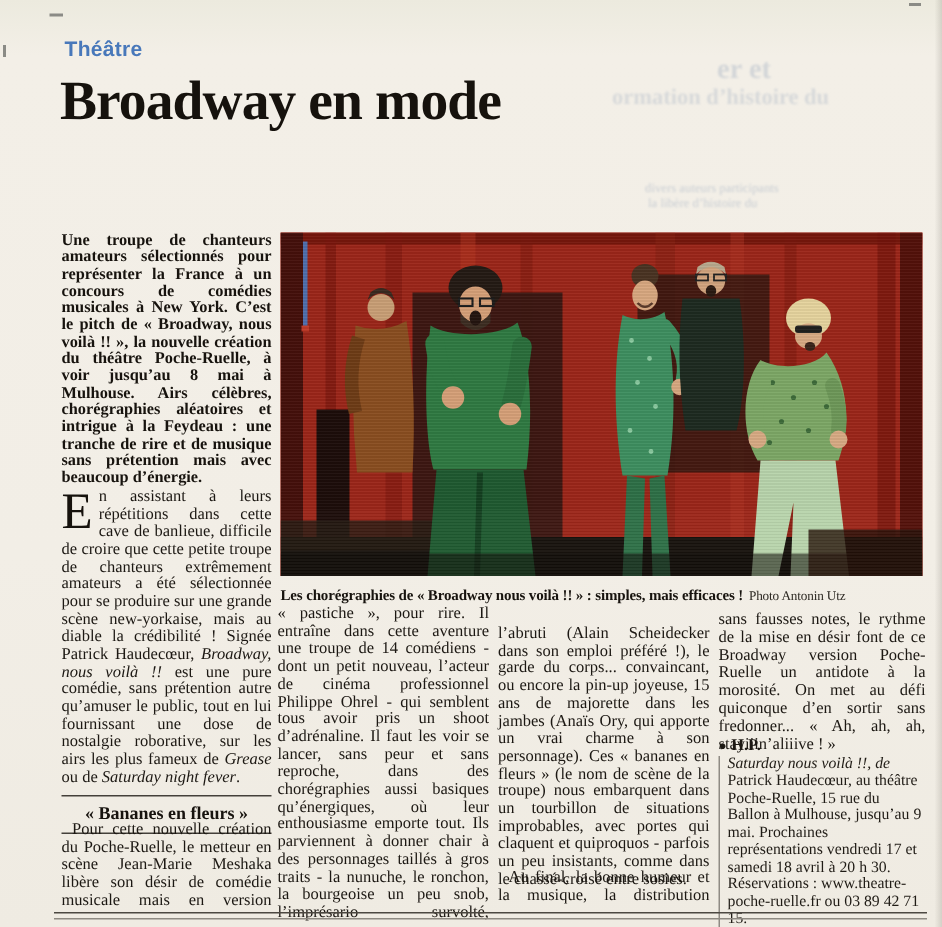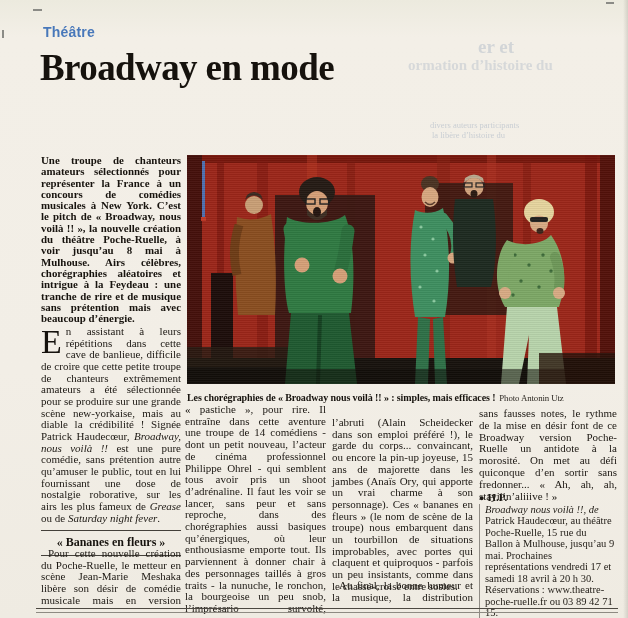--- a/index.html
+++ b/index.html
@@ -198,18 +198,18 @@
 
   <div class="col c3a">l’abruti (Alain Scheidecker dans son emploi préféré !), le garde du corps... convaincant, ou encore la pin-up joyeuse, 15 ans de majorette dans les jambes (Anaïs Ory, qui apporte un vrai charme à son personnage). Ces « bananes en fleurs » (le nom de scène de la troupe) nous embarquent dans un tourbillon de situations improbables, avec portes qui claquent et quiproquos - parfois un peu insistants, comme dans le chassé-croisé entre sosies.</div>
   <div class="col c3b">Au final, la bonne humeur et la musique, la distribution</div>
 
   <div class="col c4">sans fausses notes, le rythme de la mise en désir font de ce Broadway version Poche-Ruelle un antidote à la morosité. On met au défi quiconque d’en sortir sans fredonner... « Ah, ah, ah, stayiiin’aliiive ! »</div>
 
   <div class="byline">
     <span class="dot">●</span><span>H.P.</span>
   </div>
 
-  <div class="infobox"><i>Broadway nous voilà !!, de</i><span> Patrick Haudecœur, au théâtre Poche-Ruelle, 15 rue du Ballon à Mulhouse, jusqu’au 9 mai. Prochaines représentations vendredi 17 et samedi 18 avril à 20 h 30. Réservations : www.theatre-poche-ruelle.fr ou 03 89 42 71 15.</span></div>
+  <div class="infobox"><i>Saturday nous voilà !!, de</i><span> Patrick Haudecœur, au théâtre Poche-Ruelle, 15 rue du Ballon à Mulhouse, jusqu’au 9 mai. Prochaines représentations vendredi 17 et samedi 18 avril à 20 h 30. Réservations : www.theatre-poche-ruelle.fr ou 03 89 42 71 15.</span></div>
 
   <div class="botrule1"></div>
   <div class="botrule2"></div>
 
 </div>
 
 </body></html>

